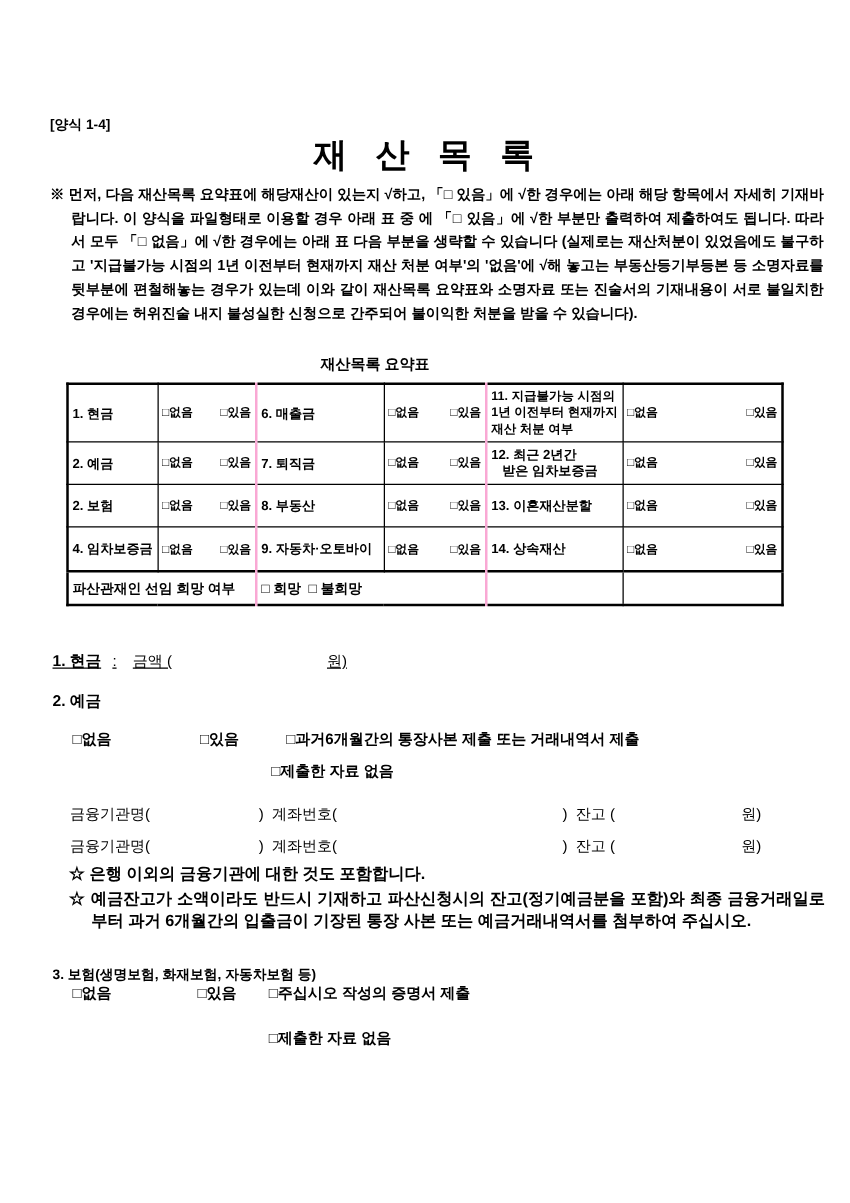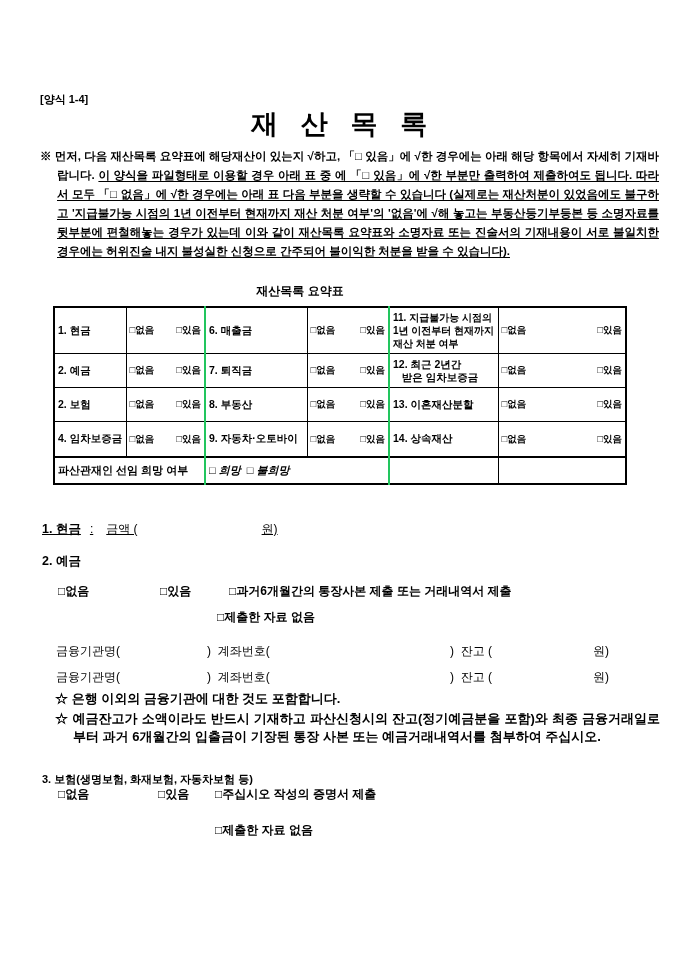--- a/index.html
+++ b/index.html
@@ -3,21 +3,21 @@
 <meta charset="utf-8">
 <style>
   html,body { margin:0; padding:0; }
   body {
     width:680px; height:962px; background:#ffffff; color:#000;
     font-family:"Liberation Sans", sans-serif; position:relative; overflow:hidden;
   }
   .abs { position:absolute; }
   .pre { white-space:pre; }
   .b { font-weight:bold; }
-  .u { text-decoration:underline; text-underline-offset:2px; }
+  .u { text-underline-offset:2px; }
 
   #form-tag { left:40px; top:92px; font-size:11px; font-weight:bold; }
 
   #doc-title {
     left:0; width:680px; top:106px; text-align:center;
     font-family:"Liberation Serif", serif; font-size:27px; font-weight:bold;
     letter-spacing:2px; word-spacing:12px;
   }
 
   #notice {
@@ -27,21 +27,21 @@
   }
 
   #table-title { left:0; width:600px; top:283px; text-align:center; font-size:12px; font-weight:bold; }
 
   #summary-table {
     left:53px; top:306px; width:572px;
     border-collapse:collapse; table-layout:fixed;
     border:2px solid #000; font-weight:bold;
   }
   #summary-table td { border:1px solid #000; padding:1px 3px; vertical-align:middle; font-size:10.5px; }
-  #summary-table td.sep { border-left:2px solid #22c55e; }
+  #summary-table td.sep { border-left:2px solid #f9a8d4; }
   #summary-table tr.footer td { border-top:2px solid #000; }
   .cb { display:flex; justify-content:space-between; align-items:center; font-size:9.5px; }
   .item { white-space:nowrap; }
   .wrap2 { white-space:normal; line-height:13px; }
   .break { word-break:break-all; line-height:13px; font-size:10px !important; }
   .preline { white-space:pre-line; line-height:13px; }
 
   .h43 td { height:43px; } .h31 td { height:31px; } .h32 td { height:32px; } .h23 td { height:23px; }
 
   #cash-line { left:42px; top:521px; font-size:12px;text-decoration:underline; }
@@ -173,21 +173,21 @@
       <td class="item sep">14. 상속재산</td>
       <td>
             <div class="cb">
               <span>□없음</span>
               <span>□있음</span>
             </div>
           </td>
     </tr>
     <tr class="footer h23">
       <td colspan="2" class="item" style="font-size:11px;">파산관재인 선임 희망 여부</td>
-      <td colspan="2" class="pre sep" style="font-size:11px;font-style:italic;">□ 희망  □ 불희망</td>
+      <td colspan="2" class="pre sep" style="font-size:11px;">□ 희망  □ 불희망</td>
       <td class="sep"></td>
       <td></td>
     </tr>
   </tbody>
     </table>
 
   <div class="abs" id="cash-line">
     <span class="b t">1. 현금</span><span style="margin-left:9px;">:</span><span style="margin-left:13px;">금액 (</span><span style="margin-left:124px;">원)</span>
   </div>
 

